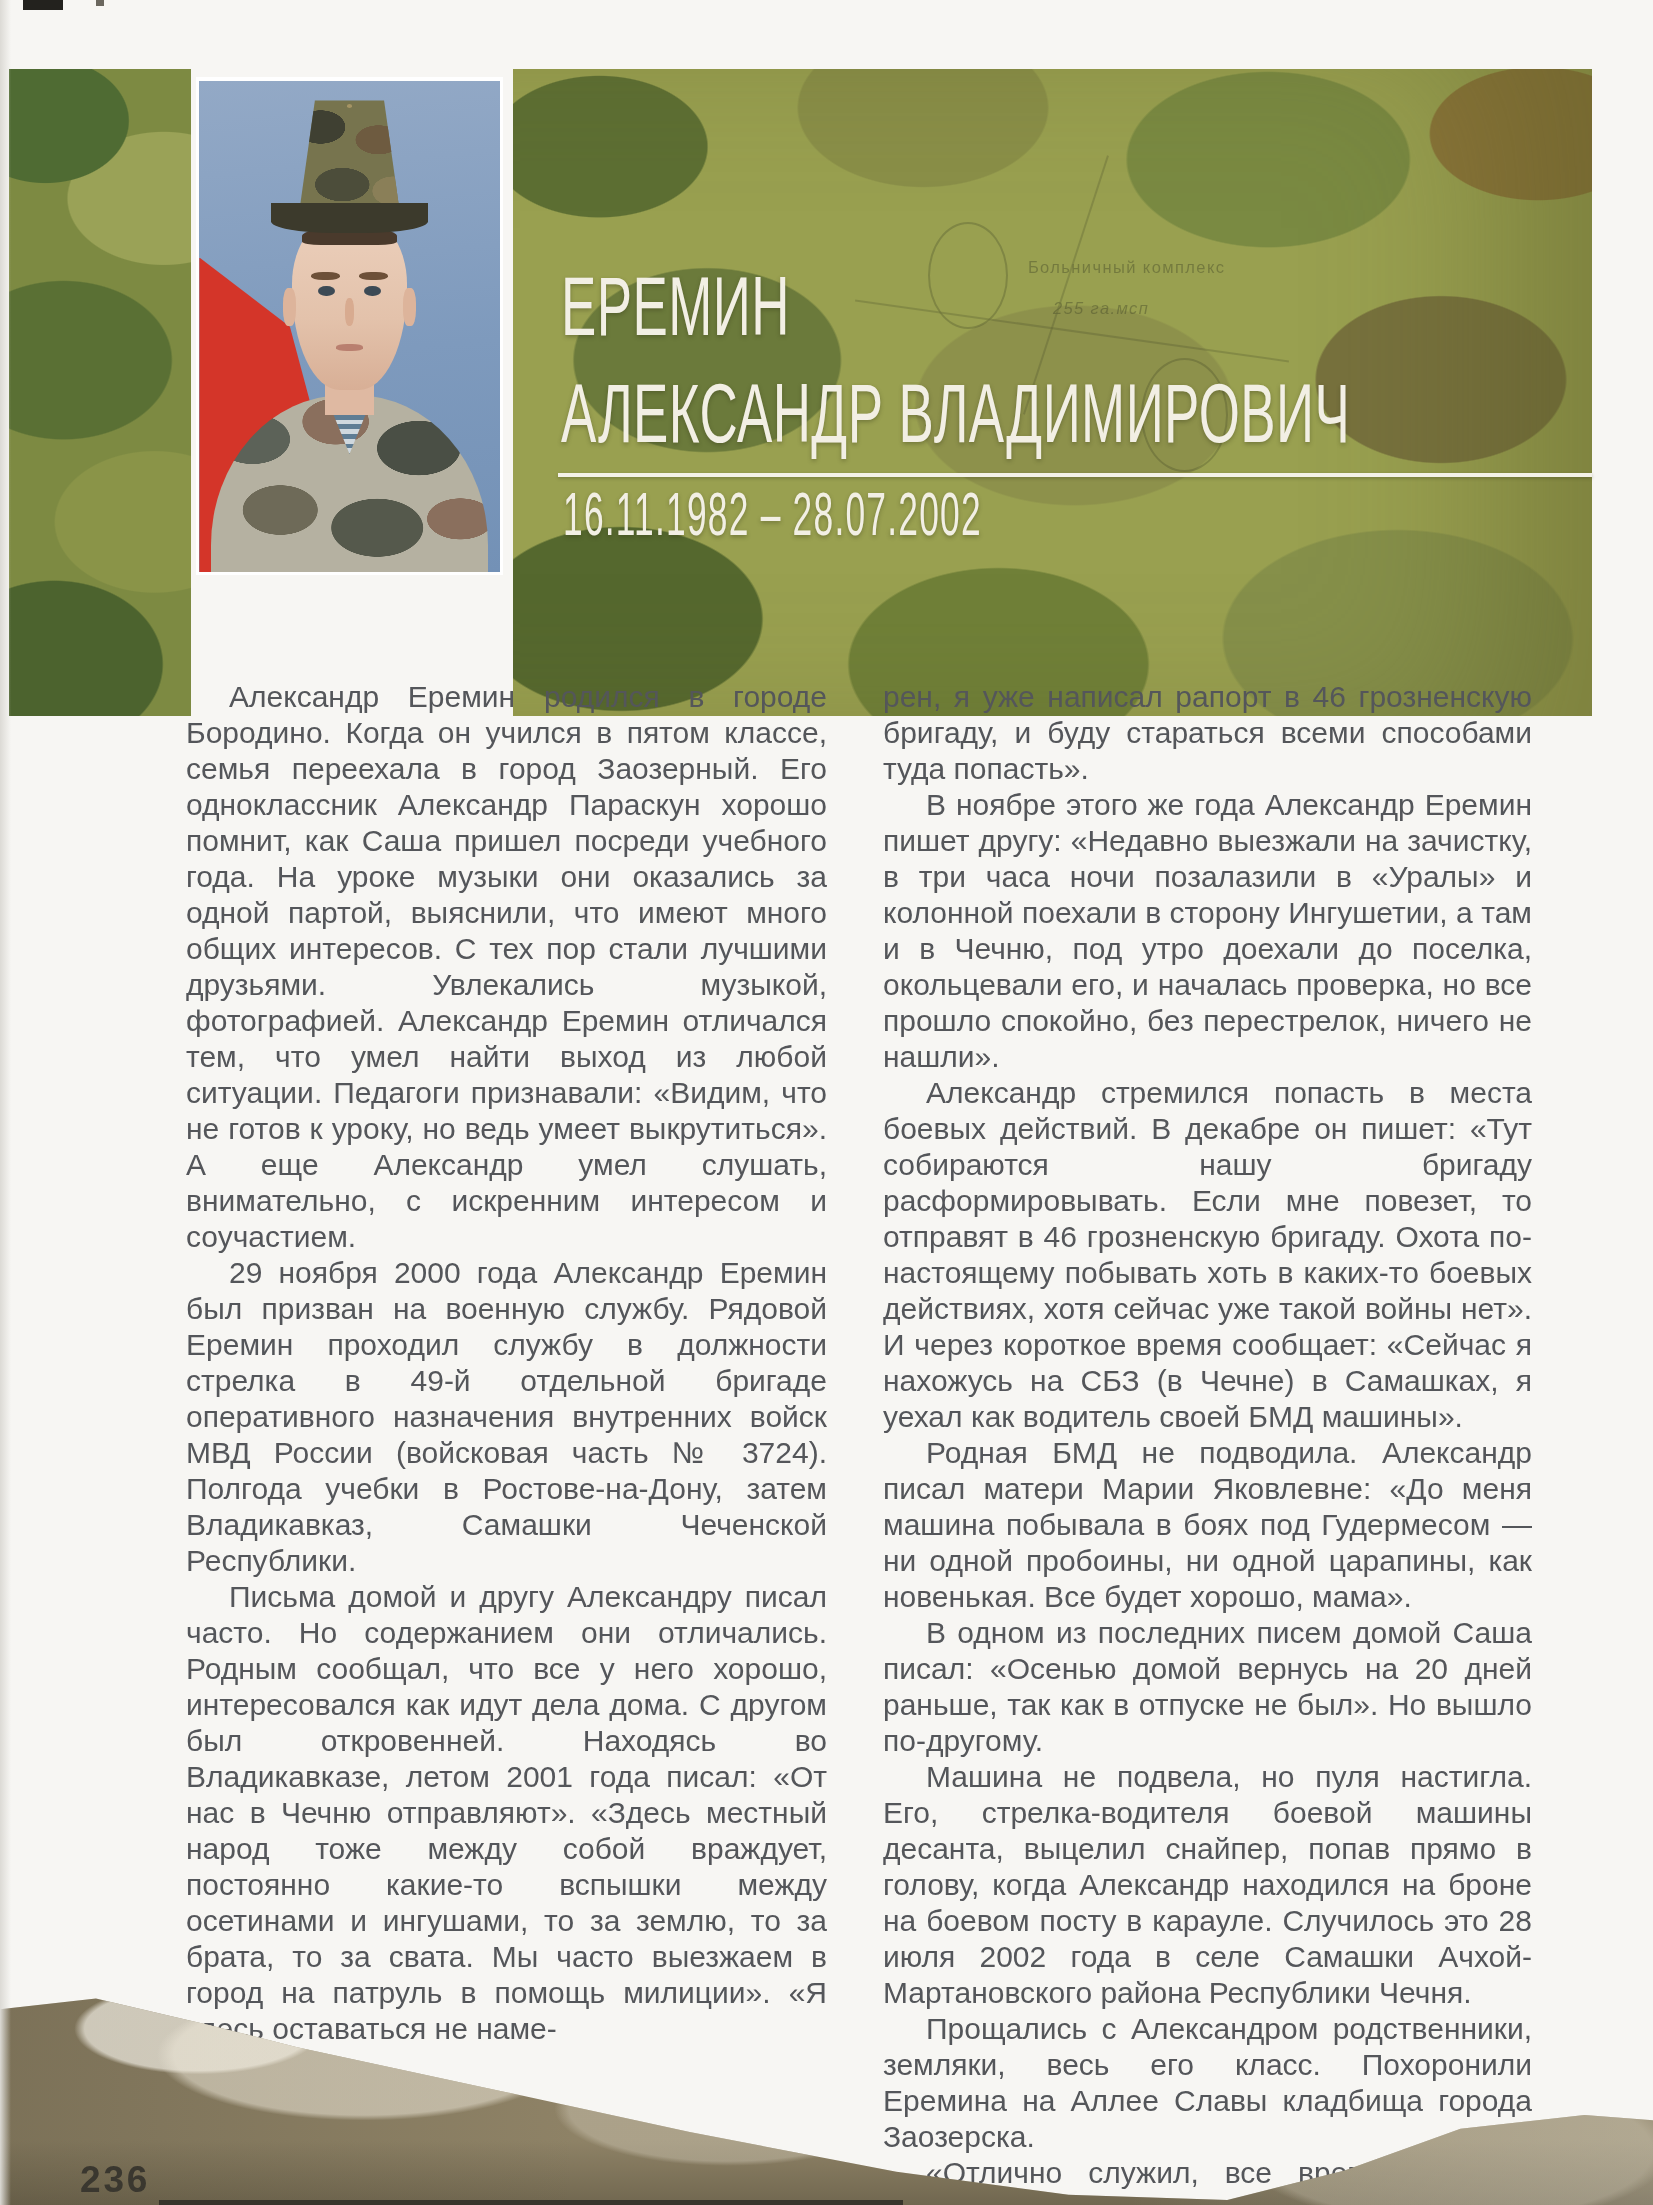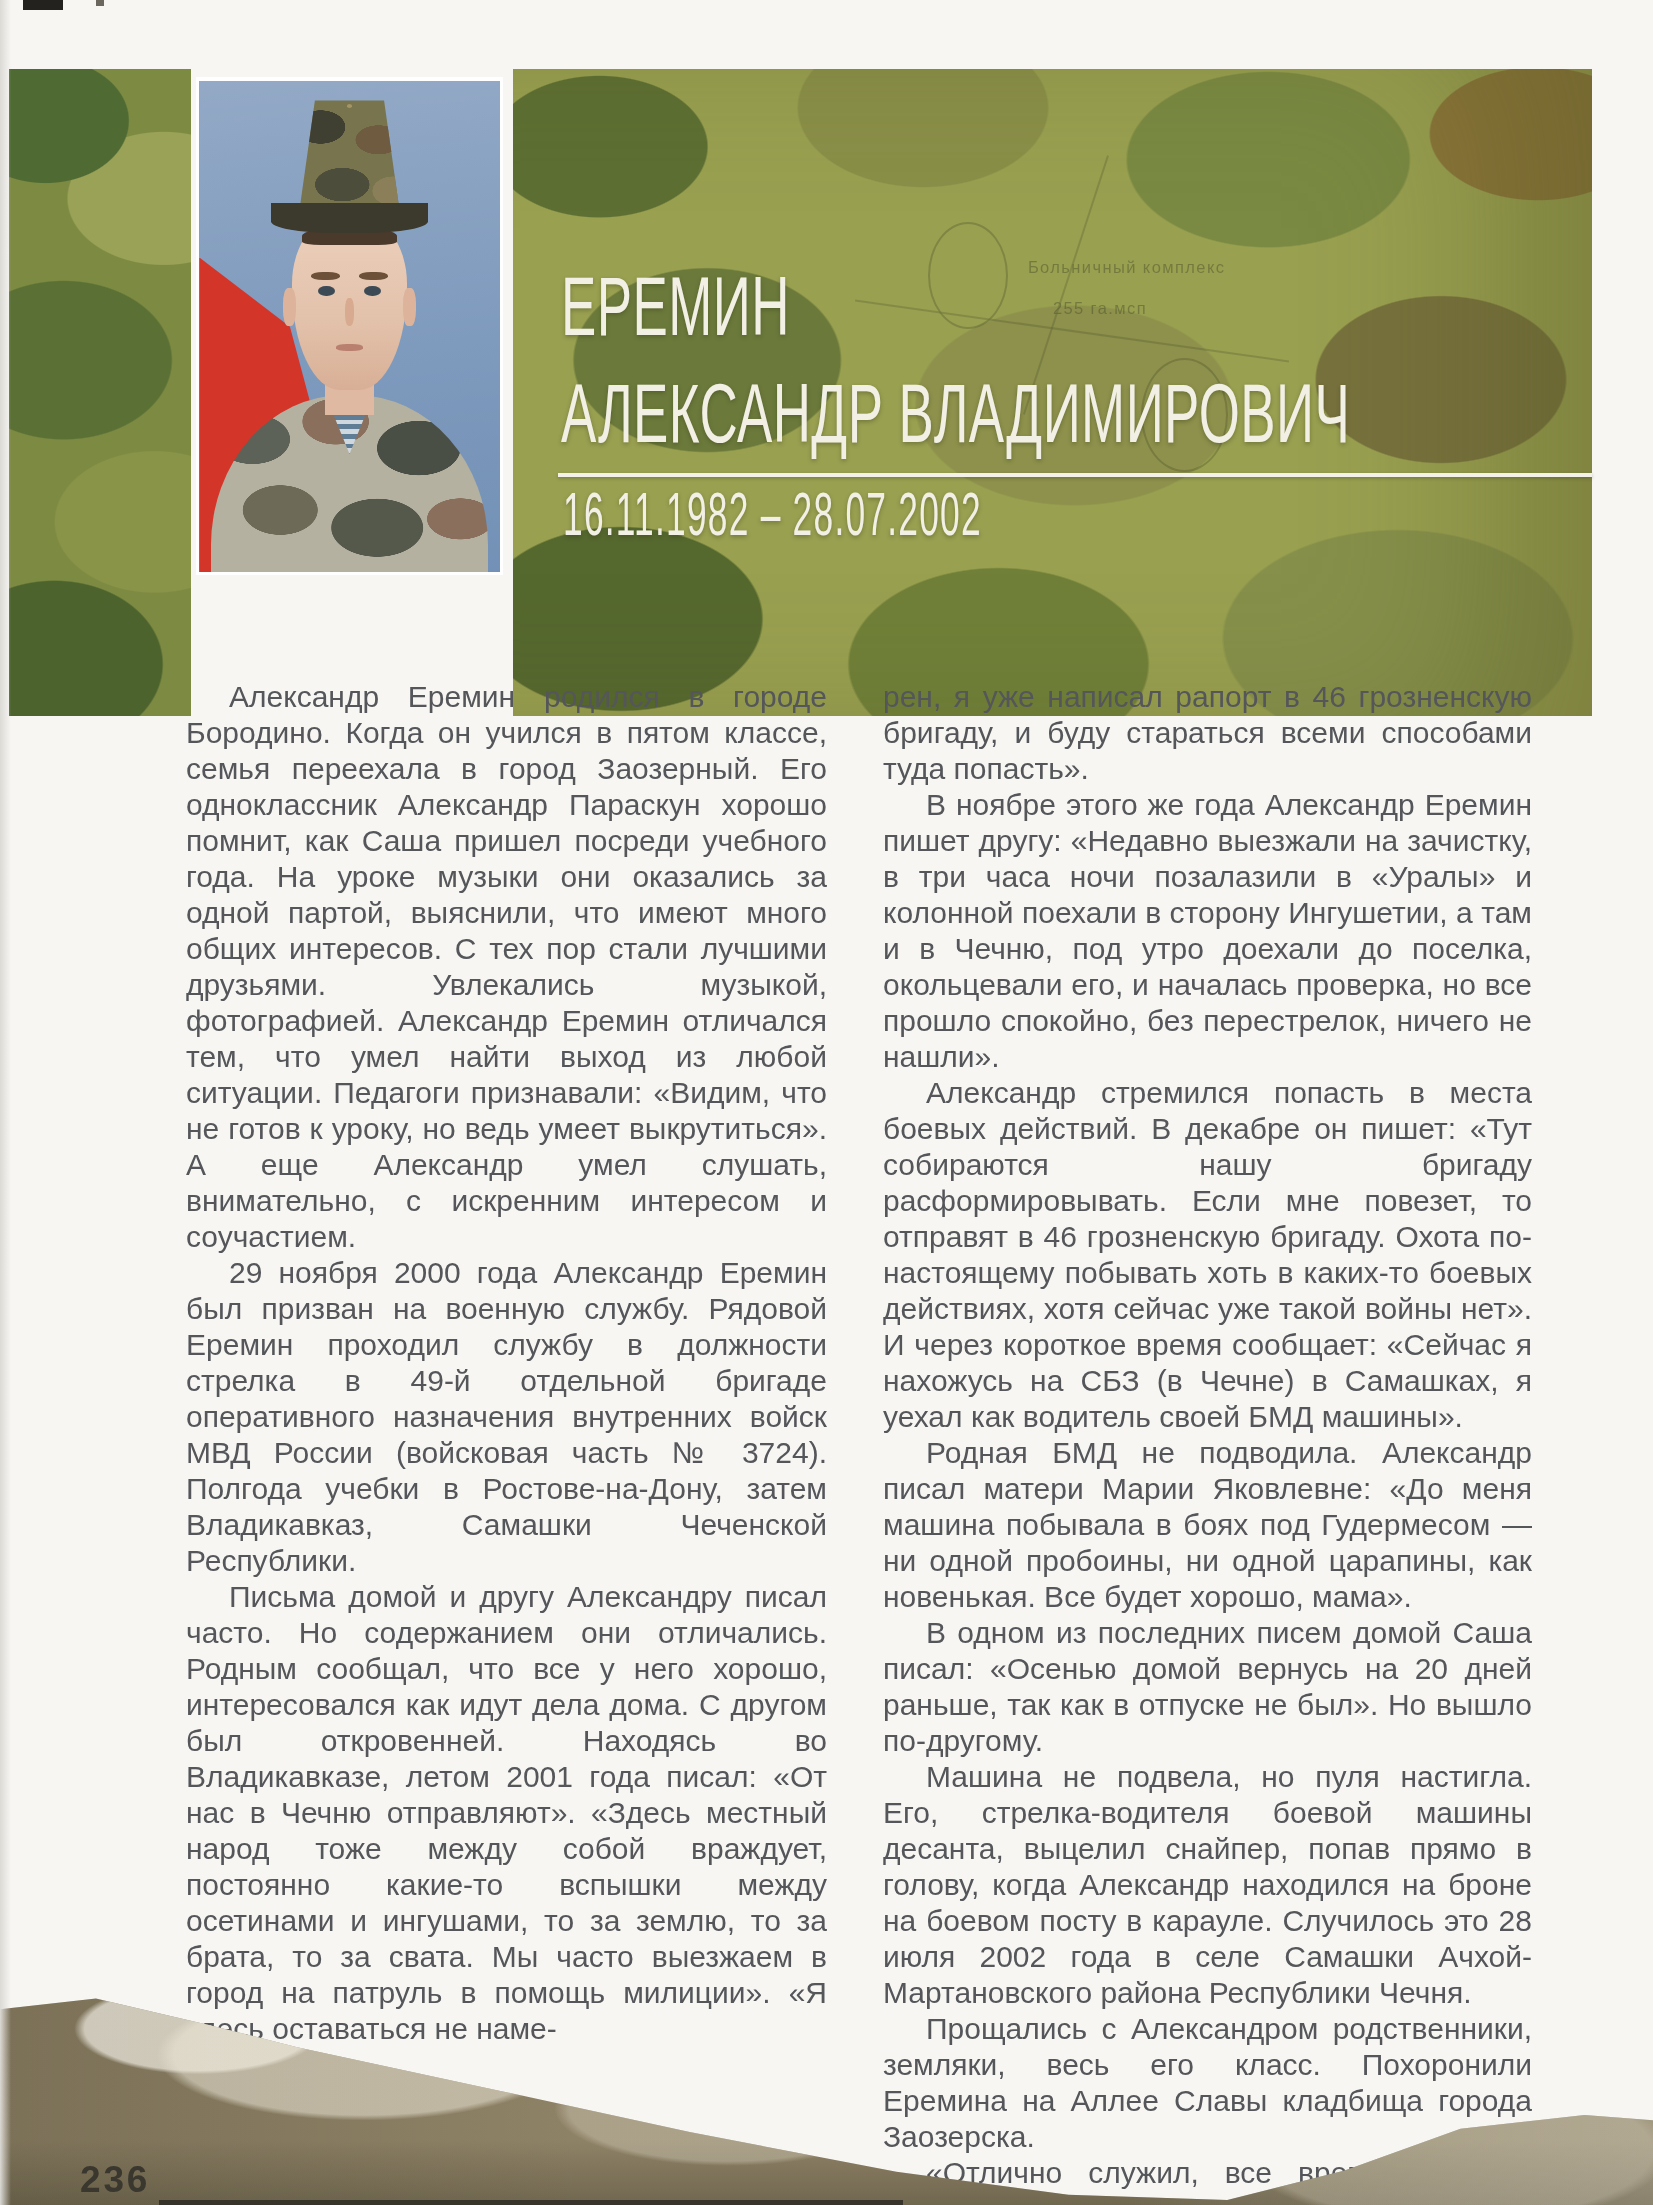--- a/index.html
+++ b/index.html
@@ -45,21 +45,21 @@
       radial-gradient(ellipse 165px 117px at 80% 70%, #8a9448 0 60%, transparent 61%),
       radial-gradient(ellipse 179px 138px at 25% 92%, #4c632e 0 60%, transparent 61%);
   }
   .camo-right{left:504px;right:0;
       box-shadow:inset -152px 0 179px -55px rgba(90,90,40,.45);}
 
   
   .map-overlay{position:absolute;left:28%;top:4%;width:58%;height:70%;opacity:.5;pointer-events:none;}
   .map-label{position:absolute;color:#3f4426;font-size:16.5px;letter-spacing:1.4px;opacity:.8;white-space:nowrap;}
   .l1{left:34%;top:36%;}
-  .l2{left:38%;top:45%;}
+  .l2{left:38%;top:45%;font-style:italic;}
   .map-circle{position:absolute;border:2.1px solid rgba(60,65,35,.55);border-radius:50%;}
   .c1{left:18%;top:28%;width:76px;height:103px;}
   .c2{left:52%;top:58%;width:83px;height:110px;}
   .map-line{position:absolute;background:rgba(60,65,35,.45);}
   .ml1{left:6%;top:52%;width:70%;height:2.1px;transform:rotate(8deg);}
   .ml2{left:40%;top:12%;width:2.1px;height:60%;transform:rotate(18deg);}
 
   .photo-frame{
     position:absolute;left:187px;top:8.3px;width:307px;height:498px;margin:0;
     background:#fff;padding:3.4px;box-sizing:border-box;

